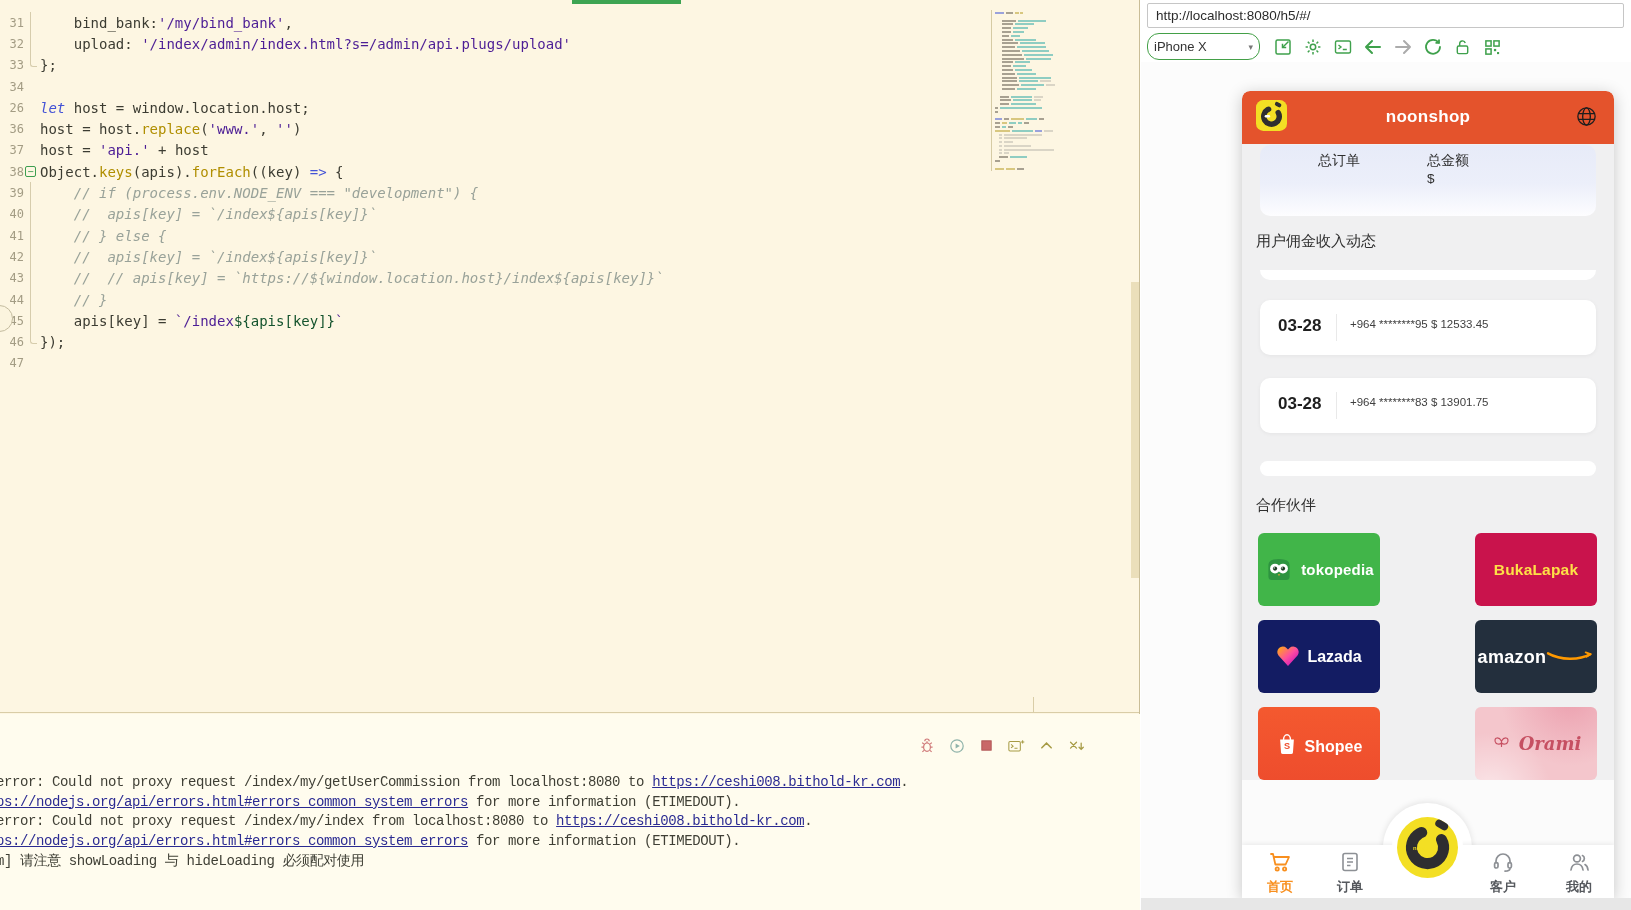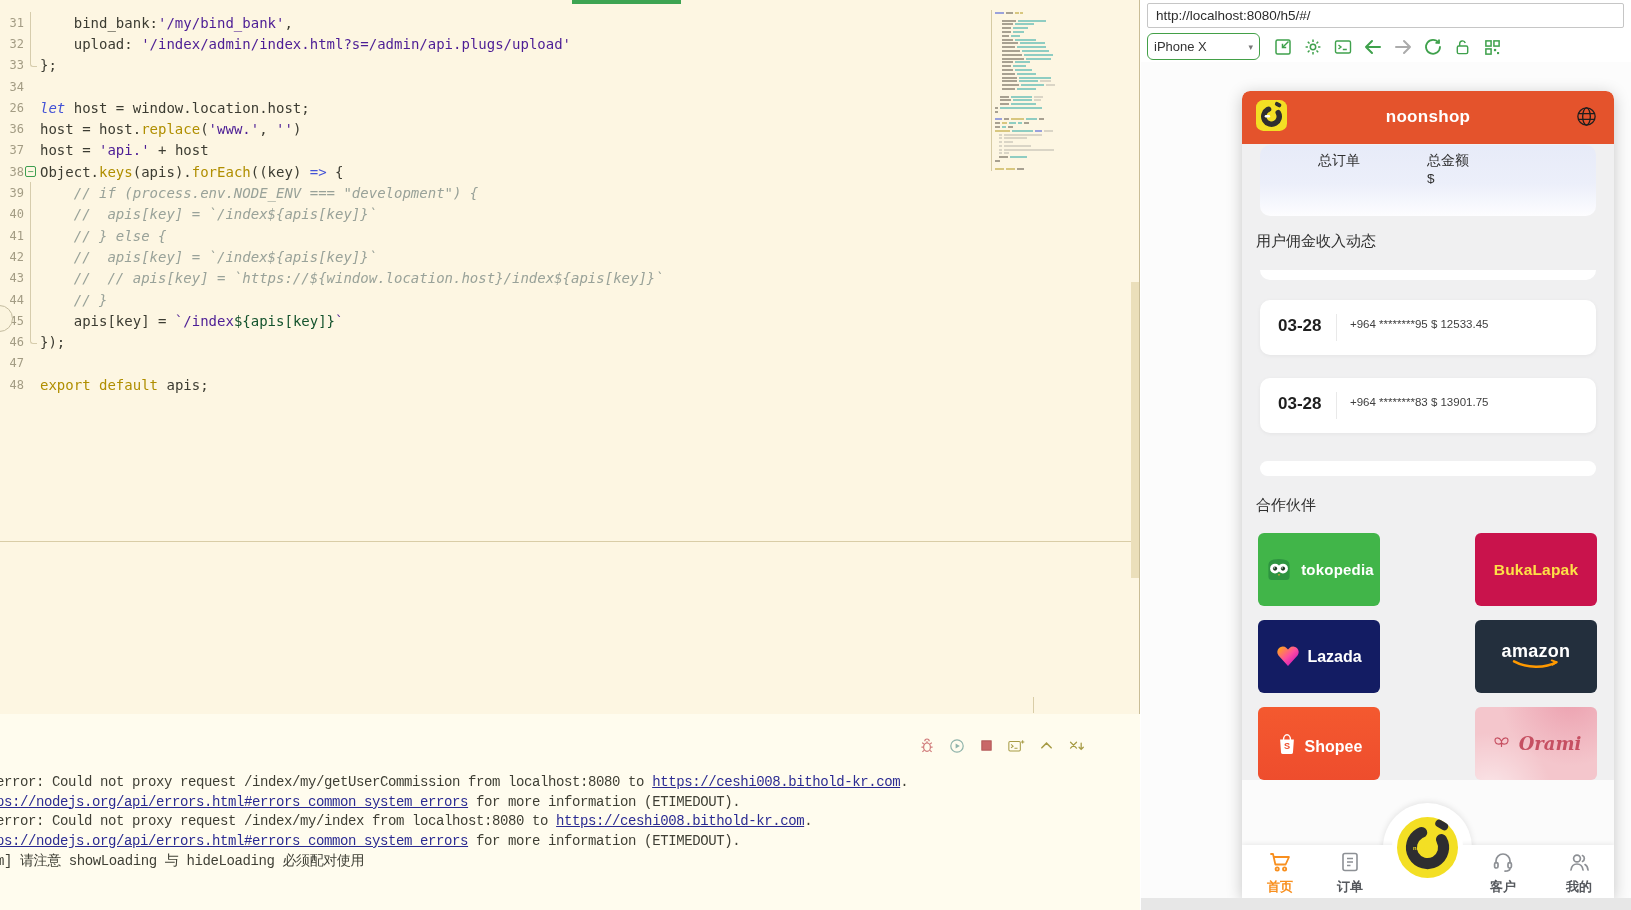--- a/index.html
+++ b/index.html
@@ -3,21 +3,21 @@
 <meta charset="utf-8">
 <style>
   * { margin:0; padding:0; box-sizing:border-box; }
   html,body { width:1631px; height:910px; overflow:hidden; background:#fff;
               font-family:"Liberation Sans",sans-serif; }
   body { position:relative; }
 
   
   .left-col { position:absolute; left:0; top:0; width:1140px; height:910px;
               background:#FDF6E2; border-right:1px solid #C9BD97; }
-  .editor { position:absolute; left:0; top:0; width:100%; height:542px;
+  .editor { position:absolute; left:0; top:0; width:100%; height:713px;
             border-bottom:1px solid #D9CDA7; }
   .top-hscroll { position:absolute; left:572px; top:0; width:109px; height:4px; background:#3DA452; }
   .mini-divider { position:absolute; left:1033px; top:697px; width:1px; height:16px; background:#D9CDA7; }
 
   .code-lines { position:absolute; left:0; top:12px; width:990px; }
   .cl { height:21.3px; display:flex; align-items:center; font-family:"DejaVu Sans Mono",monospace; font-size:14px; }
   .ln { width:24px; text-align:right; font-size:12px; color:#A39C84; flex:none; }
   .fd { width:16px; height:100%; position:relative; flex:none; }
   .fd .vguide { position:absolute; left:6px; top:0; bottom:0; width:1px; background:#D6CCAC; }
   .fd .corner { position:absolute; left:6px; top:0; height:58%; width:7px;
@@ -51,21 +51,21 @@
   .con-line { height:19.6px; font-family:"Liberation Mono",monospace; font-size:14px;
               letter-spacing:-0.4px; color:#3F3F35; white-space:pre; }
   .con-link { color:#2B2B92; text-decoration:underline; cursor:pointer; }
 
   
   .browser { position:absolute; left:1141px; top:0; width:490px; height:910px; background:#fff; }
   .url-input { position:absolute; left:6px; top:3px; width:477px; height:25px; border:1px solid #C6C6C6;
                border-radius:2px; font-size:13.5px; color:#2B2B2B; padding:0 8px; background:#fff; outline:none;
                font-family:"Liberation Sans",sans-serif; }
   .device-select { position:absolute; left:6px; top:33px; width:113px; height:27px; border:1px solid #43A047;
-                   border-radius:6px; display:flex; align-items:center; font-size:13px; color:#333;
+                   border-radius:12px; display:flex; align-items:center; font-size:13px; color:#333;
                    padding:0 6px; cursor:pointer; background:#fff; }
   .device-select .caret { margin-left:auto; font-size:9px; color:#777; }
   .toolbar-icons { position:absolute; left:131px; top:34px; height:26px; display:flex; gap:9px; align-items:center; }
   .bicon { display:inline-flex; width:21px; height:21px; align-items:center; justify-content:center; cursor:pointer; }
 
   .viewport { position:absolute; left:0; top:62px; width:490px; height:848px; background:#FCFCFC; }
   .below-strip { position:absolute; left:0; top:836px; width:490px; height:12px; background:#E7E7E7; }
 
   .phone { position:absolute; left:101px; top:29px; width:372px; height:807px; background:#F0F0F1;
            border-radius:8px 8px 0 0; box-shadow:0 3px 16px rgba(0,0,0,0.22); overflow:hidden; }
@@ -97,21 +97,21 @@
   .cinfo { position:absolute; left:90px; top:18px; font-size:11.5px; color:#3F3F3F; }
 
   .plogo { position:absolute; width:122px; height:73px; border-radius:6px; display:flex;
            align-items:center; justify-content:center; gap:7px; cursor:pointer; }
   .plogo-shopee { background-image:linear-gradient(180deg,#F4592F,#EE4D2D); }
   .plogo-orami  { background-image:radial-gradient(circle at 78% -15%, rgba(235,158,173,0.95), transparent 55%),
                   radial-gradient(circle at 12% 120%, rgba(255,255,255,0.6), transparent 45%); }
   .pk-txt-toko { color:#fff; font-size:15px; font-weight:bold; letter-spacing:0.2px; }
   .pk-txt-buka { color:#fde047; font-size:15.5px; font-weight:800; letter-spacing:0.2px; }
   .pk-txt-laz  { color:#fff; font-size:16px; font-weight:600; }
-  .amz { display:flex; flex-direction:column; align-items:center; }
+  .amz { display:flex; align-items:center; }
   .amz span { color:#fff; font-size:18px; font-weight:bold; letter-spacing:0.3px; line-height:16px; }
   .pk-txt-shp { color:#fff; font-size:16px; font-weight:600;margin-top:7px; }
   .pk-txt-orami { font-family:"DejaVu Serif",serif; font-style:italic; font-weight:bold;
                   color:#C65062; font-size:18px; }
 
   .bottom-white { position:absolute; left:0; top:689px; width:100%; height:65px; background:#FBFBFB; }
   .logo-plate { position:absolute; left:141px; top:712px; width:89px; height:89px; border-radius:50%;
                 background:#fff; box-shadow:0 -1px 6px rgba(0,0,0,0.10); z-index:6; }
   .bottom-nav { position:absolute; left:0; top:754px; width:100%; height:53px; background:#fff;
                 box-shadow:0 -1px 5px rgba(0,0,0,0.08); z-index:7; }
@@ -230,25 +230,20 @@
           <span class="ln">46</span>
           <span class="fd">
             <i class="corner"></i>
           </span>
           <span class="ct"><span class="tk-p">});</span></span>
         </div>
         <div class="cl">
           <span class="ln">47</span>
           <span class="fd"></span>
           <span class="ct"></span>
-        </div>
-        <div class="cl">
-          <span class="ln">48</span>
-          <span class="fd"></span>
-          <span class="ct"><span class="tk-f">export</span><span class="tk-p"> </span><span class="tk-f">default</span><span class="tk-p"> apis;</span></span>
         </div>
       </div>
     <div class="minimap">
         <div class="mrow"><i class="mb mm-b" style="margin-left: 0px; width: 9px;"></i><i class="mb mm-g" style="margin-left: 2px; width: 7px;"></i><i class="mb mm-o" style="margin-left: 2px; width: 4px;"></i><i class="mb mm-o" style="margin-left: 1px; width: 3px;"></i></div>
         <div class="mrow"></div>
         <div class="mrow"><i class="mb mm-g" style="margin-left: 7px; width: 14px;"></i><i class="mb mm-t" style="margin-left: 2px; width: 28px;"></i></div>
         <div class="mrow"><i class="mb mm-g" style="margin-left: 7px; width: 11px;"></i><i class="mb mm-t" style="margin-left: 2px; width: 19px;"></i></div>
         <div class="mrow"><i class="mb mm-g" style="margin-left: 7px; width: 9px;"></i><i class="mb mm-t" style="margin-left: 2px; width: 15px;"></i></div>
         <div class="mrow"><i class="mb mm-g" style="margin-left: 7px; width: 9px;"></i><i class="mb mm-t" style="margin-left: 2px; width: 11px;"></i></div>
         <div class="mrow"><i class="mb mm-g" style="margin-left: 7px; width: 7px;"></i><i class="mb mm-t" style="margin-left: 2px; width: 9px;"></i></div>

